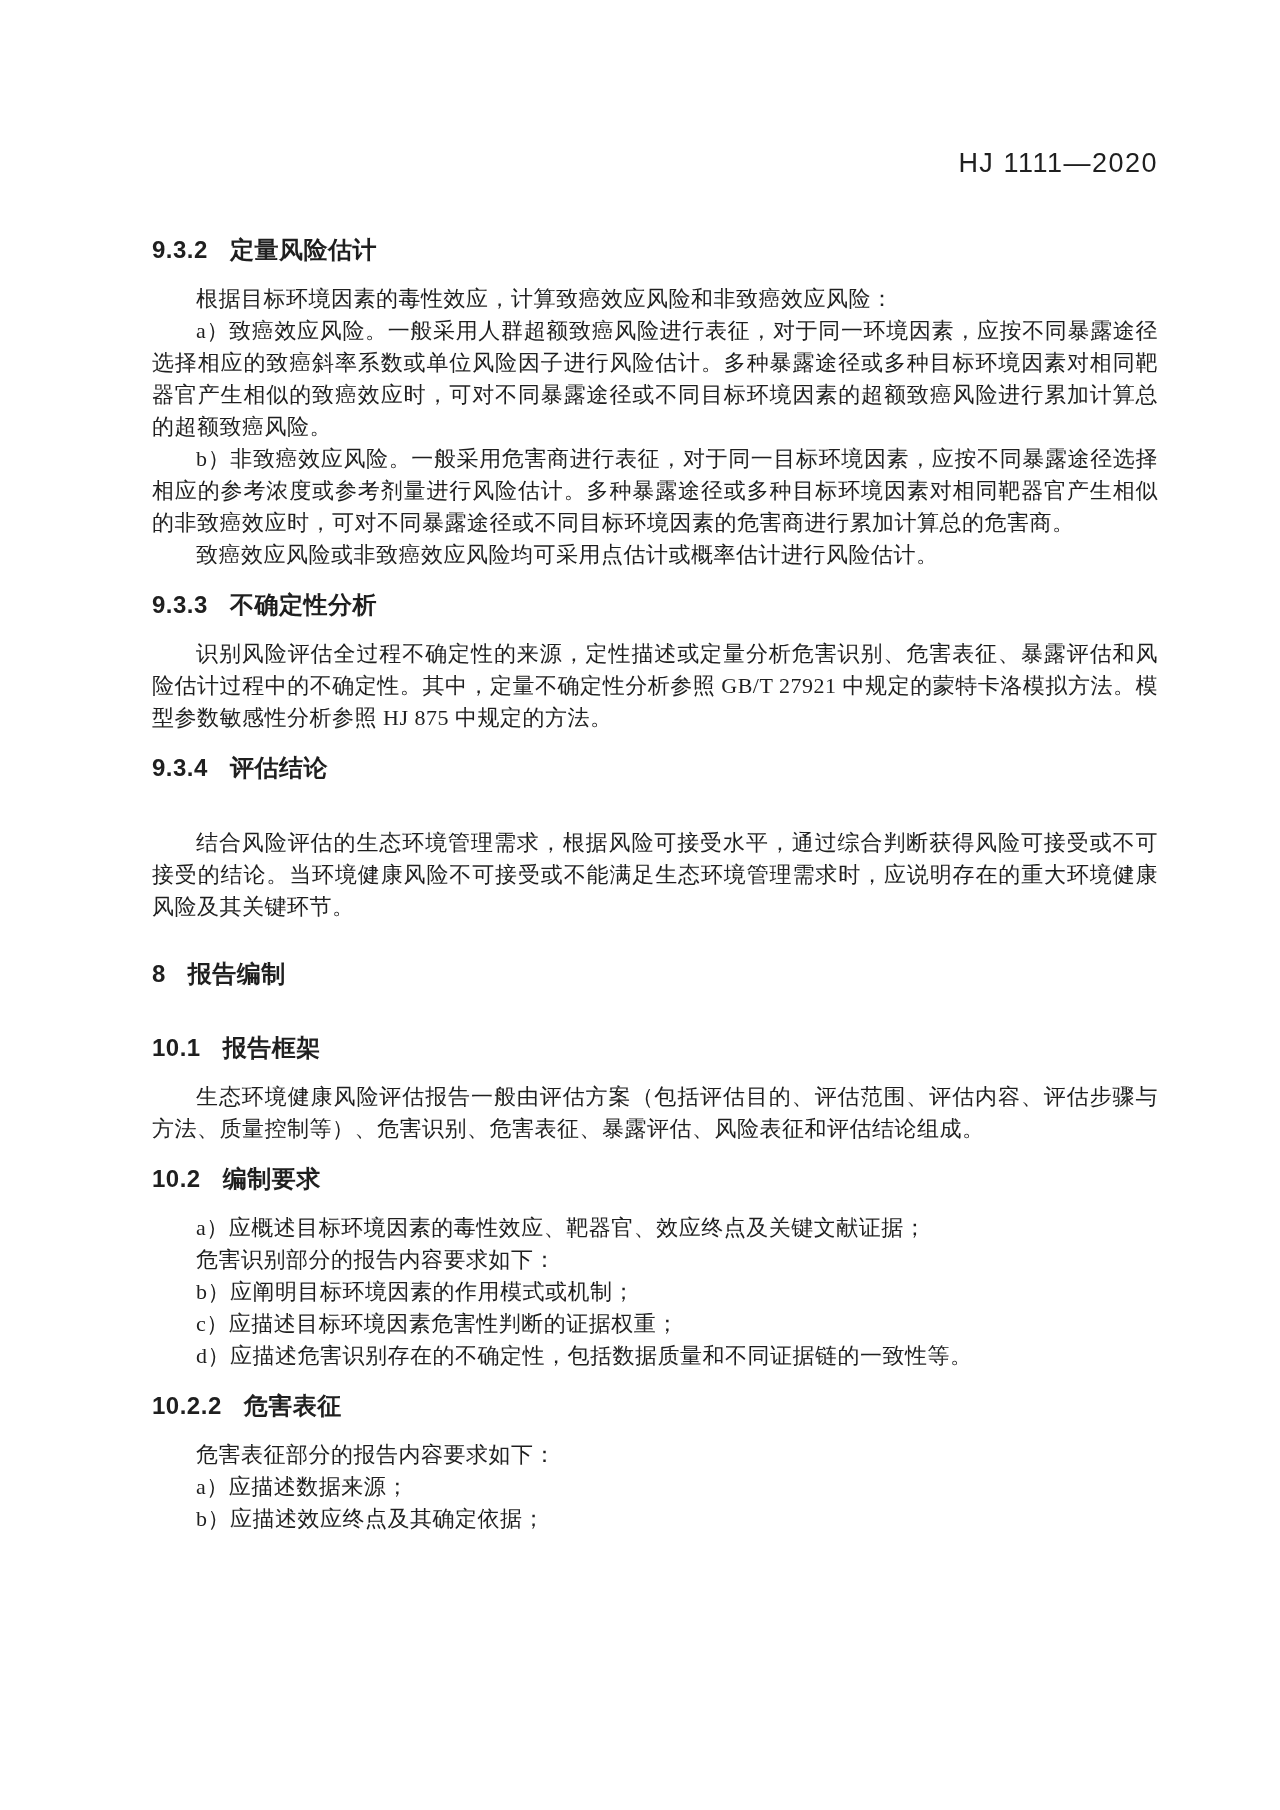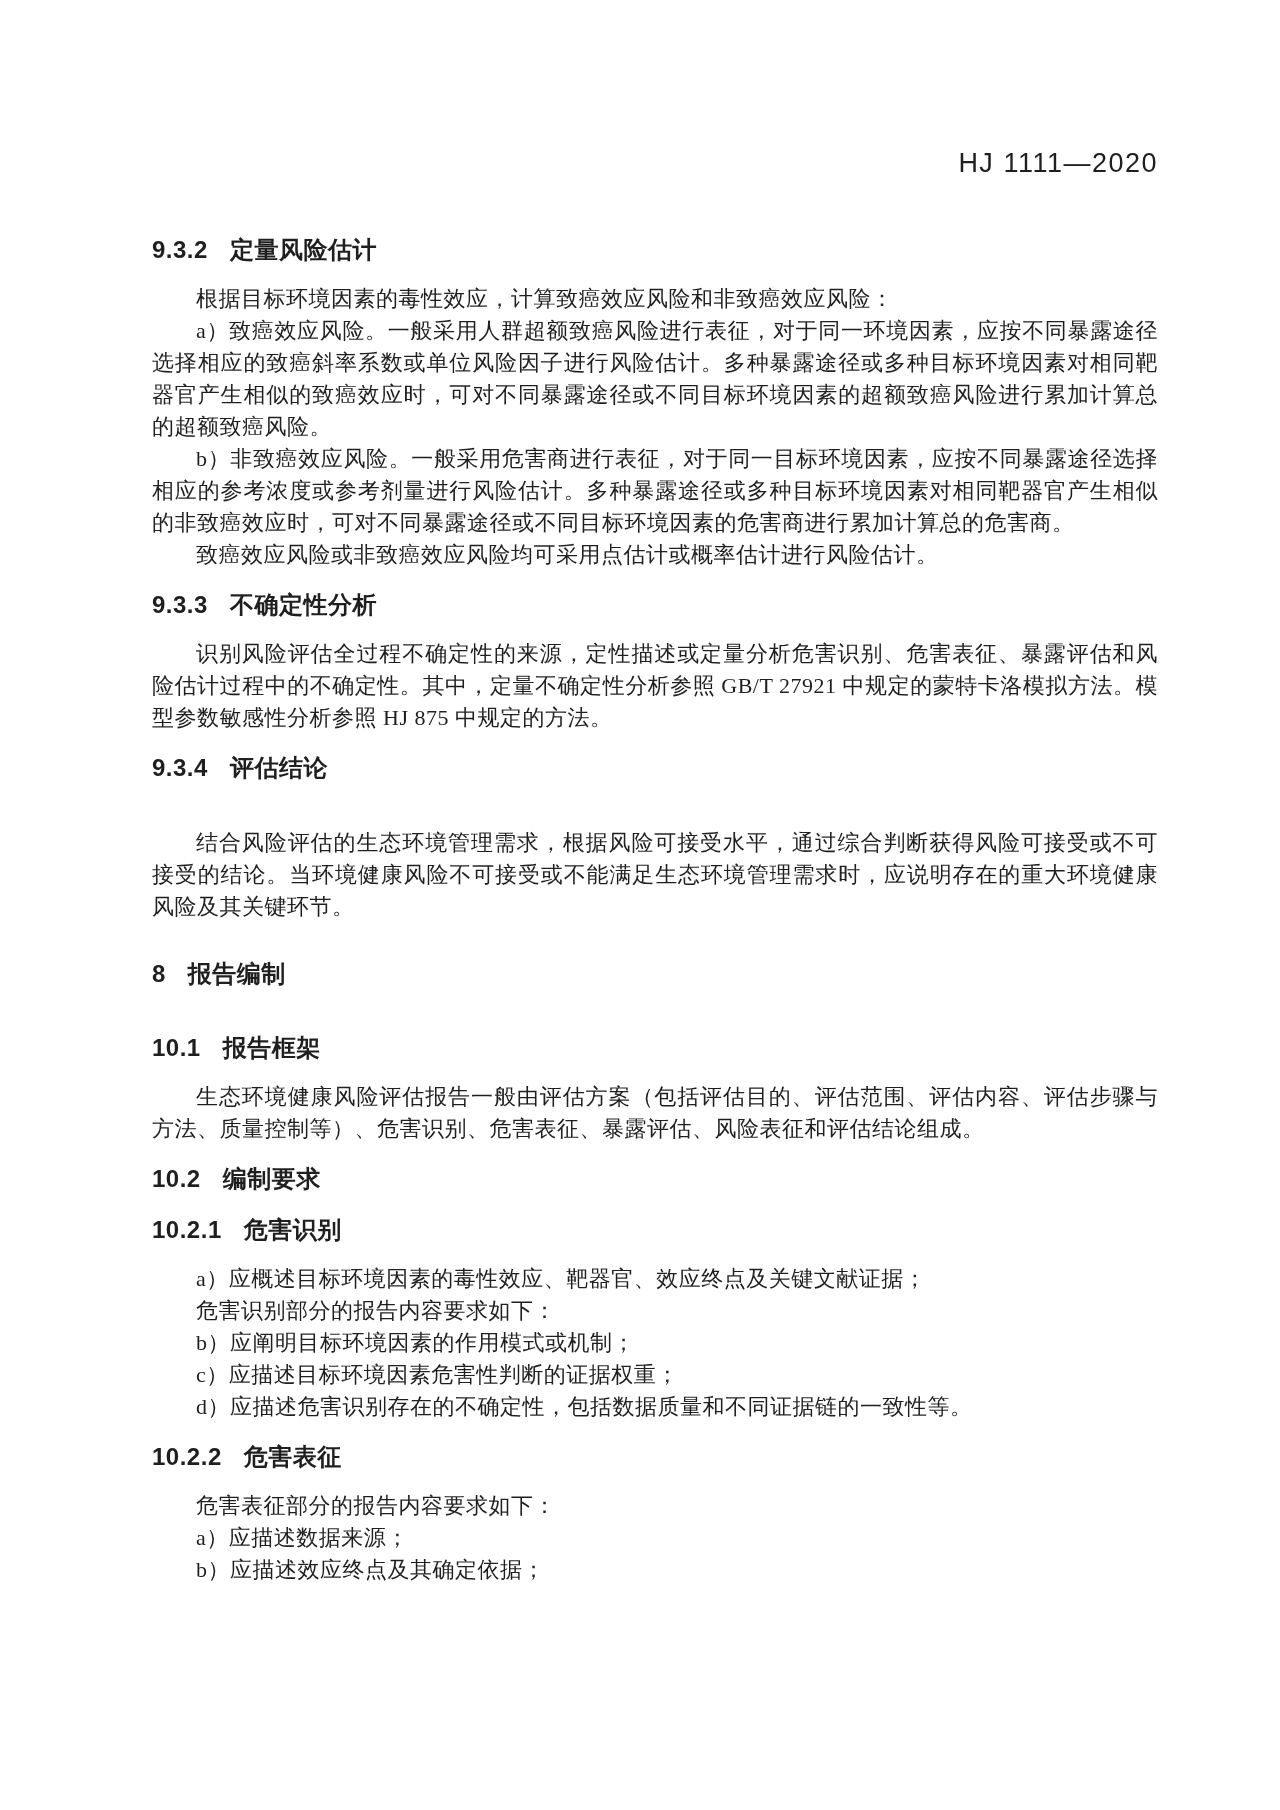--- a/index.html
+++ b/index.html
@@ -97,21 +97,20 @@
       <p class="b-p">b）非致癌效应风险。一般采用危害商进行表征，对于同一目标环境因素，应按不同暴露途径选择相应的参考浓度或参考剂量进行风险估计。多种暴露途径或多种目标环境因素对相同靶器官产生相似的非致癌效应时，可对不同暴露途径或不同目标环境因素的危害商进行累加计算总的危害商。</p>
       <p class="b-p">致癌效应风险或非致癌效应风险均可采用点估计或概率估计进行风险估计。</p>
       <div class="b-h3"><span class="h-num">9.3.3</span><span class="h-title">不确定性分析</span></div>
       <p class="b-p">识别风险评估全过程不确定性的来源，定性描述或定量分析危害识别、危害表征、暴露评估和风险估计过程中的不确定性。其中，定量不确定性分析参照 GB/T 27921 中规定的蒙特卡洛模拟方法。模型参数敏感性分析参照 HJ 875 中规定的方法。</p>
       <div class="b-h3"><span class="h-num">9.3.4</span><span class="h-title">评估结论</span></div>
       <p class="b-p">结合风险评估的生态环境管理需求，根据风险可接受水平，通过综合判断获得风险可接受或不可接受的结论。当环境健康风险不可接受或不能满足生态环境管理需求时，应说明存在的重大环境健康风险及其关键环节。</p>
       <div class="b-h2"><span class="h-num">8</span><span class="h-title">报告编制</span></div>
       <div class="b-h3"><span class="h-num">10.1</span><span class="h-title">报告框架</span></div>
       <p class="b-p">生态环境健康风险评估报告一般由评估方案（包括评估目的、评估范围、评估内容、评估步骤与方法、质量控制等）、危害识别、危害表征、暴露评估、风险表征和评估结论组成。</p>
       <div class="b-h3"><span class="h-num">10.2</span><span class="h-title">编制要求</span></div>
-      <div class="b-h3"><span class="h-num">10.2.1</span><span class="h-title">危害识别</span></div>
       <p class="b-p">a）应概述目标环境因素的毒性效应、靶器官、效应终点及关键文献证据；</p>
       <p class="b-p">危害识别部分的报告内容要求如下：</p>
       <p class="b-p">b）应阐明目标环境因素的作用模式或机制；</p>
       <p class="b-p">c）应描述目标环境因素危害性判断的证据权重；</p>
       <p class="b-p">d）应描述危害识别存在的不确定性，包括数据质量和不同证据链的一致性等。</p>
       <div class="b-h3"><span class="h-num">10.2.2</span><span class="h-title">危害表征</span></div>
       <p class="b-p">危害表征部分的报告内容要求如下：</p>
       <p class="b-p">a）应描述数据来源；</p>
       <p class="b-p">b）应描述效应终点及其确定依据；</p>
     </div>

